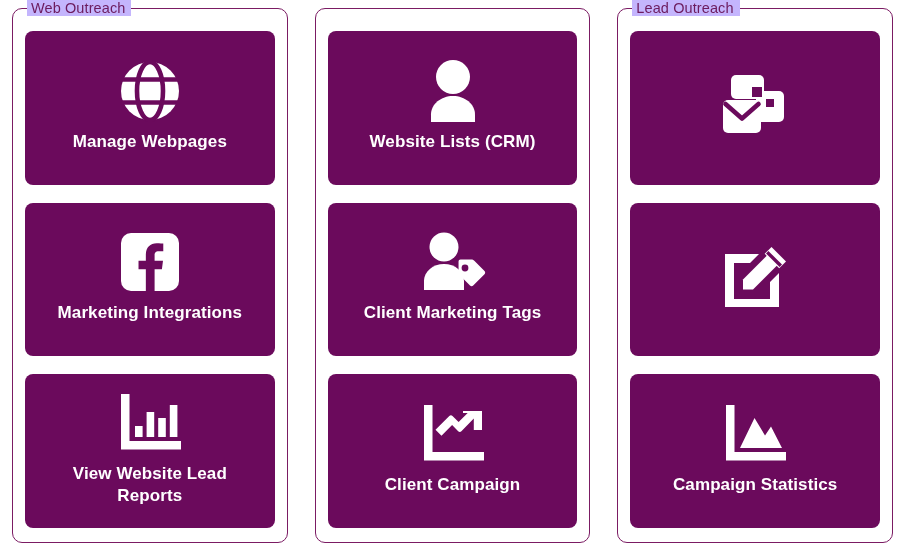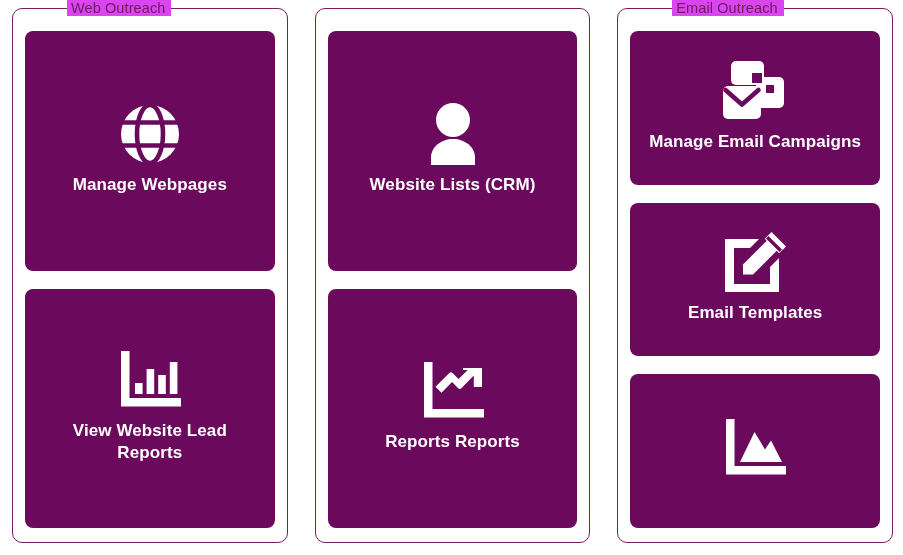--- a/index.html
+++ b/index.html
@@ -41,28 +41,27 @@
     display: flex;
     flex-direction: column;
     gap: 18px;
     background: #ffffff;
   }
 
   .group-legend {
     position: absolute;
     top: -9px;
     left: 14px;
-    background: #d946ef;
+    background: #c4b5fd;
     padding: 0 6px 0 4px;
     font-size: 14.5px;
     line-height: 16px;
     color: #6C1B5E;
     white-space: nowrap;
     letter-spacing: 0.1px;
-    margin-left: 40px;
   }
 
   
   .tile {
     flex: 1 1 0;
     background: #6B0A5C;
     border-radius: 8px;
     display: flex;
     flex-direction: column;
     align-items: center;
@@ -111,20 +110,29 @@
             <g fill="none" stroke="#6B0A5C" stroke-width="4.6">
               <ellipse cx="31" cy="31" rx="13" ry="29"></ellipse>
               <line x1="2" y1="19.5" x2="60" y2="19.5"></line>
               <line x1="2" y1="42.5" x2="60" y2="42.5"></line>
             </g>
           </svg>
         </span>
         <span class="tile-label">Manage Webpages</span>
       </div>
 
+      <div class="tile">
+        <span class="tile-icon">
+          <svg width="58" height="58" viewBox="0 0 58 58">
+            <rect x="0" y="0" width="58" height="58" rx="10" fill="#ffffff"></rect>
+            <path d="M33.6 58V36.2h7.3l1.1-8.5h-8.4v-5.4c0-2.45.68-4.12 4.2-4.12l4.48 0V10.6c-.78-.1-3.44-.34-6.54-.34-6.47 0-10.9 3.95-10.9 11.2v6.25h-7.32v8.5h7.32V58z" fill="#6B0A5C"></path>
+          </svg>
+        </span>
+        <span class="tile-label">Marketing Integrations</span>
+      </div>
 
       <div class="tile">
         <span class="tile-icon">
           <svg width="62" height="58" viewBox="0 0 62 58">
             <g fill="#ffffff">
               <path d="M2 0h8.5v47H62v8.5H2z"></path>
               <rect x="16" y="32" width="7.6" height="11"></rect>
               <rect x="27.6" y="18" width="7.6" height="25"></rect>
               <rect x="39.2" y="24" width="7.6" height="19"></rect>
               <rect x="50.8" y="11" width="7.6" height="32"></rect>
@@ -142,73 +150,85 @@
           <svg width="56" height="62" viewBox="0 0 56 62">
             <g fill="#ffffff">
               <circle cx="28" cy="17" r="17"></circle>
               <path d="M28 36c12 0 22 8.2 22 18.4V62H6v-7.6C6 44.2 16 36 28 36z"></path>
             </g>
           </svg>
         </span>
         <span class="tile-label">Website Lists (CRM)</span>
       </div>
 
+      <div class="tile">
+        <span class="tile-icon">
+          <svg width="68" height="60" viewBox="0 0 68 60">
+            <g fill="#ffffff">
+              <circle cx="25" cy="15" r="14.5"></circle>
+              <path d="M25 32c11 0 20 7.5 20 16.8V58H5v-9.2C5 39.5 14 32 25 32z"></path>
+              <path d="M40.5 29.5h13.8c1.1 0 2.2.45 3 1.25l10.2 10.2c.9.9.9 2.3 0 3.2L56.2 55.45c-.9.9-2.3.9-3.2 0L42.8 45.2a4.2 4.2 0 0 1-1.25-3V31.6c0-1.15.8-2.1 1.95-2.1z" transform="translate(-2,-2)"></path>
+            </g>
+            <circle cx="46" cy="36" r="3.4" fill="#6B0A5C"></circle>
+          </svg>
+        </span>
+        <span class="tile-label">Client Marketing Tags</span>
+      </div>
 
       <div class="tile">
         <span class="tile-icon">
           <svg width="62" height="58" viewBox="0 0 62 58">
             <g fill="#ffffff">
               <path d="M2 0h8.5v47H62v8.5H2z"></path>
               <path d="M41 6h19v19h-8.2V13.6L39.4 26.2c-.9.9-2.3.9-3.2 0l-6.1-6.1-10.6 10.6-6-6 13.8-13.8c.9-.9 2.3-.9 3.2 0l6.1 6.1 9.1-9.1H41z"></path>
             </g>
           </svg>
         </span>
-        <span class="tile-label">Reports Reports</span>
+        <span class="tile-label">Client Campaign</span>
       </div>
     </div>
 
     <div class="group">
-      <div class="group-legend">Email Outreach</div>
+      <div class="group-legend">Lead Outreach</div>
 
       <div class="tile">
         <span class="tile-icon">
           <svg width="66" height="62" viewBox="0 0 66 62">
             <g fill="#ffffff">
               <rect x="9" y="1" width="33" height="24" rx="5"></rect>
               <rect x="34" y="17" width="28" height="31" rx="5"></rect>
             </g>
             <rect x="44" y="25" width="8" height="8" fill="#6B0A5C"></rect>
             <rect x="30" y="13" width="10" height="10" fill="#6B0A5C"></rect>
             <g>
               <rect x="1" y="26" width="38" height="33" rx="5" fill="#ffffff"></rect>
               <path d="M3.5 30 L20 44.5 L36.5 30" fill="none" stroke="#6B0A5C" stroke-width="4.6" stroke-linecap="round" stroke-linejoin="round"></path>
             </g>
           </svg>
         </span>
-        <span class="tile-label">Manage Email Campaigns</span>
       </div>
 
       <div class="tile">
         <span class="tile-icon">
           <svg width="64" height="62" viewBox="0 0 64 62">
             <path d="M2 8h34l-9 9H11v36h36V36l9-9v34H2z" fill="#ffffff"></path>
             <path d="M20 33.5 45.5 8l10 10L30 43.5H20z" fill="#ffffff"></path>
             <path d="M48.5 1 L63 15.5 L56.2 22.3 L41.7 7.8z" fill="#ffffff"></path>
             <path d="M44.2 6.2 L57.8 19.8" stroke="#6B0A5C" stroke-width="3.4"></path>
           </svg>
         </span>
-        <span class="tile-label">Email Templates</span>
       </div>
 
       <div class="tile">
         <span class="tile-icon">
           <svg width="62" height="58" viewBox="0 0 62 58">
             <g fill="#ffffff">
               <path d="M2 0h8.5v47H62v8.5H2z"></path>
               <path d="M16 43 L30.5 13 L41 30.5 L47 21.5 L58 43z"></path>
             </g>
           </svg>
         </span>
+        <span class="tile-label">Campaign Statistics</span>
       </div>
     </div>
 
   </div>
 </div>
 
 </body></html>

